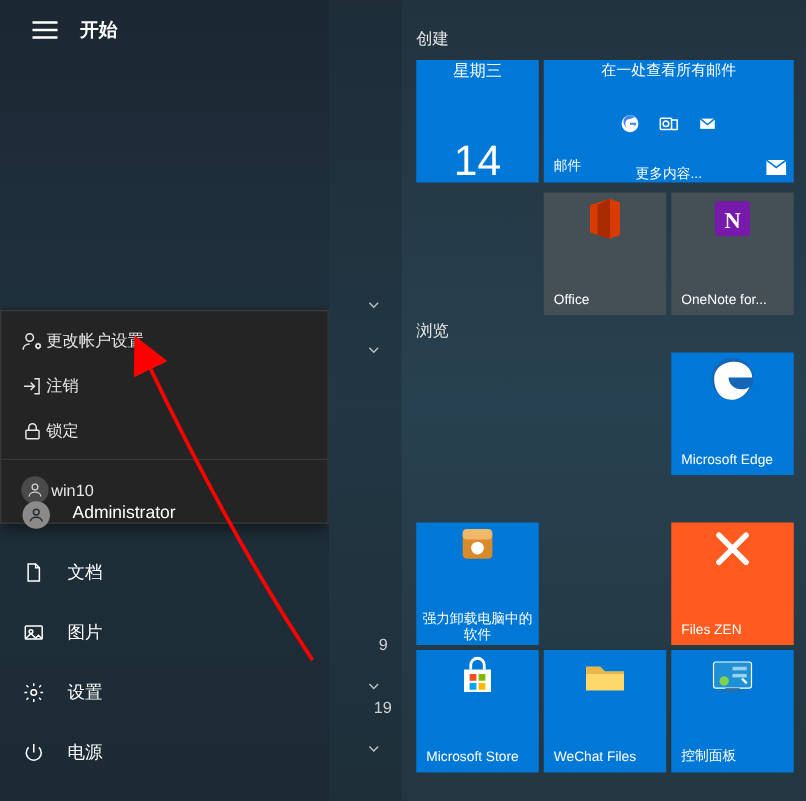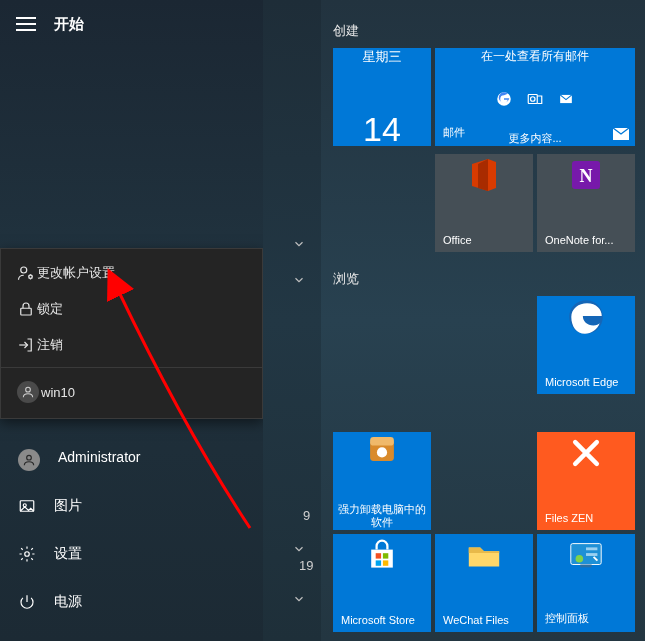--- a/index.html
+++ b/index.html
@@ -11,21 +11,21 @@
     color: #fff;
   }
   
   .sidebar {
     position: absolute; left: 0; top: 0; width: 263px; height: 641px;
     background: linear-gradient(180deg, #1b2733 0%, #20323e 40%, #1c2a34 100%);
     display: flex; flex-direction: column;
   }
   .sb-header {
     height: 48px; display: flex; align-items: center; gap: 18px;
-    padding: 0 16px; font-size: 15px; font-weight: 600;
+    padding: 0 26px; font-size: 15px; font-weight: 600;
   }
   .hamburger { width: 20px; height: 14px; display: flex; flex-direction: column; justify-content: space-between; }
   .hamburger span { display:block; height:2px; background:#fff; }
   
   .account-flyout {
     position: absolute; left: 0; top: 248px; width: 263px;
     background: #242424; border: 1px solid #3a3a3a;
     box-shadow: 0 4px 12px rgba(0,0,0,.5);
     padding: 6px 0;
   }
@@ -126,35 +126,35 @@
             <path d="M2 21c0-3.5 3-6 7-6"></path>
             <circle cx="18" cy="17" r="2.2"></circle>
             <path d="M18 13.5v1M18 19.5v1M21.2 17h-1M15.8 17h-1M20.3 14.7l-.7.7M16.4 18.6l-.7.7M20.3 19.3l-.7-.7M16.4 15.4l-.7-.7"></path>
           </svg>
       </span>
       <span>更改帐户设置</span>
     </div>
     <div class="flyout-item">
       <span class="ico">
         <svg viewBox="0 0 24 24">
-            <rect x="5" y="11" width="14" height="9" rx="1"></rect>
-            <path d="M8 11V8a4 4 0 0 1 8 0v3"></path>
-          </svg>
-      </span>
-      <span>锁定</span>
-    </div>
-    <div class="flyout-item">
-      <span class="ico">
-        <svg viewBox="0 0 24 24">
             <path d="M14 4h5v16h-5"></path>
             <path d="M3 12h11"></path>
             <path d="M10 8l4 4-4 4"></path>
           </svg>
       </span>
       <span>注销</span>
+    </div>
+    <div class="flyout-item">
+      <span class="ico">
+        <svg viewBox="0 0 24 24">
+            <rect x="5" y="11" width="14" height="9" rx="1"></rect>
+            <path d="M8 11V8a4 4 0 0 1 8 0v3"></path>
+          </svg>
+      </span>
+      <span>锁定</span>
     </div>
     <div class="flyout-sep"></div>
     <div class="flyout-user">
       <span class="avatar-small">
         <svg viewBox="0 0 24 24" width="14" height="14" stroke="#cfcfcf" stroke-width="1.8" fill="none">
             <circle cx="12" cy="8" r="4"></circle>
             <path d="M4 21c0-4 4-6 8-6s8 2 8 6"></path>
           </svg>
       </span>
       <span>win10</span>
@@ -167,20 +167,29 @@
         <svg viewBox="0 0 24 24" width="14" height="14" stroke="#2a2a2a" stroke-width="2" fill="none">
             <circle cx="12" cy="8" r="4"></circle>
             <path d="M4 21c0-4 4-6 8-6s8 2 8 6"></path>
           </svg>
       </span>
       <span>Administrator</span>
     </div>
     <div class="sb-item">
       <span class="ico">
         <svg viewBox="0 0 24 24">
+            <path d="M6 3h8l4 4v14H6z"></path>
+            <path d="M14 3v4h4"></path>
+          </svg>
+      </span>
+      <span>文档</span>
+    </div>
+    <div class="sb-item">
+      <span class="ico">
+        <svg viewBox="0 0 24 24">
             <rect x="3" y="5" width="18" height="14" rx="1"></rect>
             <circle cx="9" cy="11" r="2"></circle>
             <path d="M3 19l6-6 5 5 3-3 4 4"></path>
           </svg>
       </span>
       <span>图片</span>
     </div>
     <div class="sb-item">
       <span class="ico">
         <svg viewBox="0 0 24 24">
@@ -276,21 +285,21 @@
       <div class="appicon">
         <svg viewBox="0 0 40 40" width="40" height="40">
             <rect x="6" y="6" width="28" height="28" rx="3" fill="#7719aa"></rect>
             <text x="20" y="27" text-anchor="middle" fill="#fff" font-size="18" font-family="Segoe UI" font-weight="600">N</text>
           </svg>
       </div>
       <span class="caption">OneNote for...</span>
     </div>
   </div>
 
-  <div class="group-label" style="margin-top:14px;">浏览</div>
+  <div class="group-label" style="">浏览</div>
 
   <div class="tile-row">
     <div style="width:200px"></div>
     <div class="tile med">
       <div class="appicon">
         <svg viewBox="0 0 40 40" width="42" height="42">
             <circle cx="20" cy="20" r="16" fill="#1566b7"></circle>
             <path d="M6 20c0-8 7-13 15-13 9 0 14 6 14 12H17c0 5 4 9 10 9 3 0 5-1 6-2-2 6-8 10-14 10C11 36 6 29 6 20z" fill="#fff"></path>
           </svg>
       </div>

